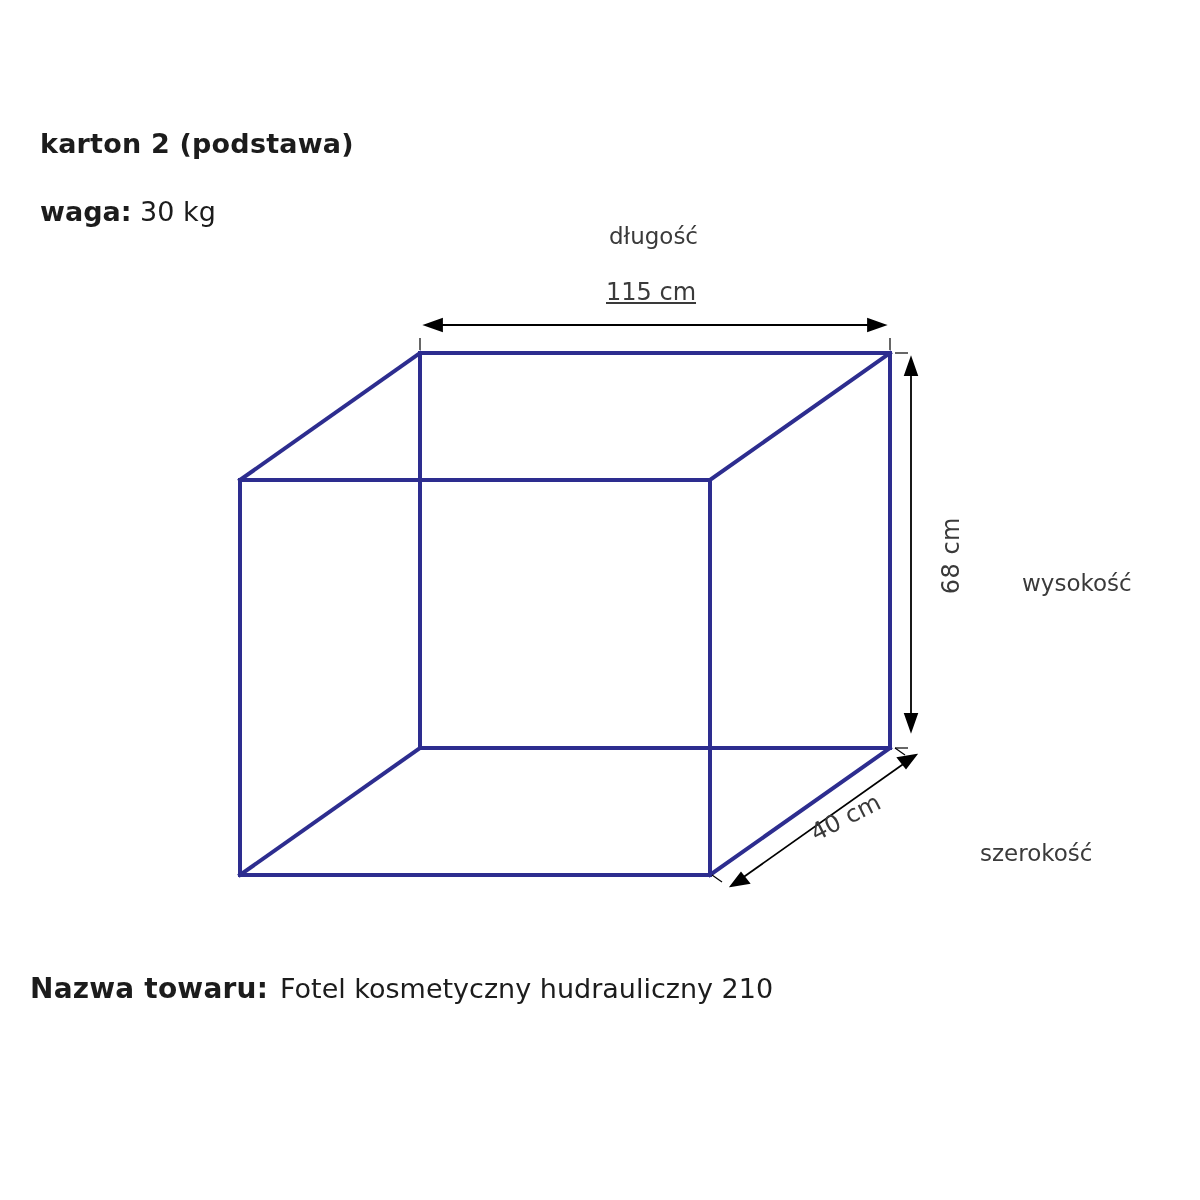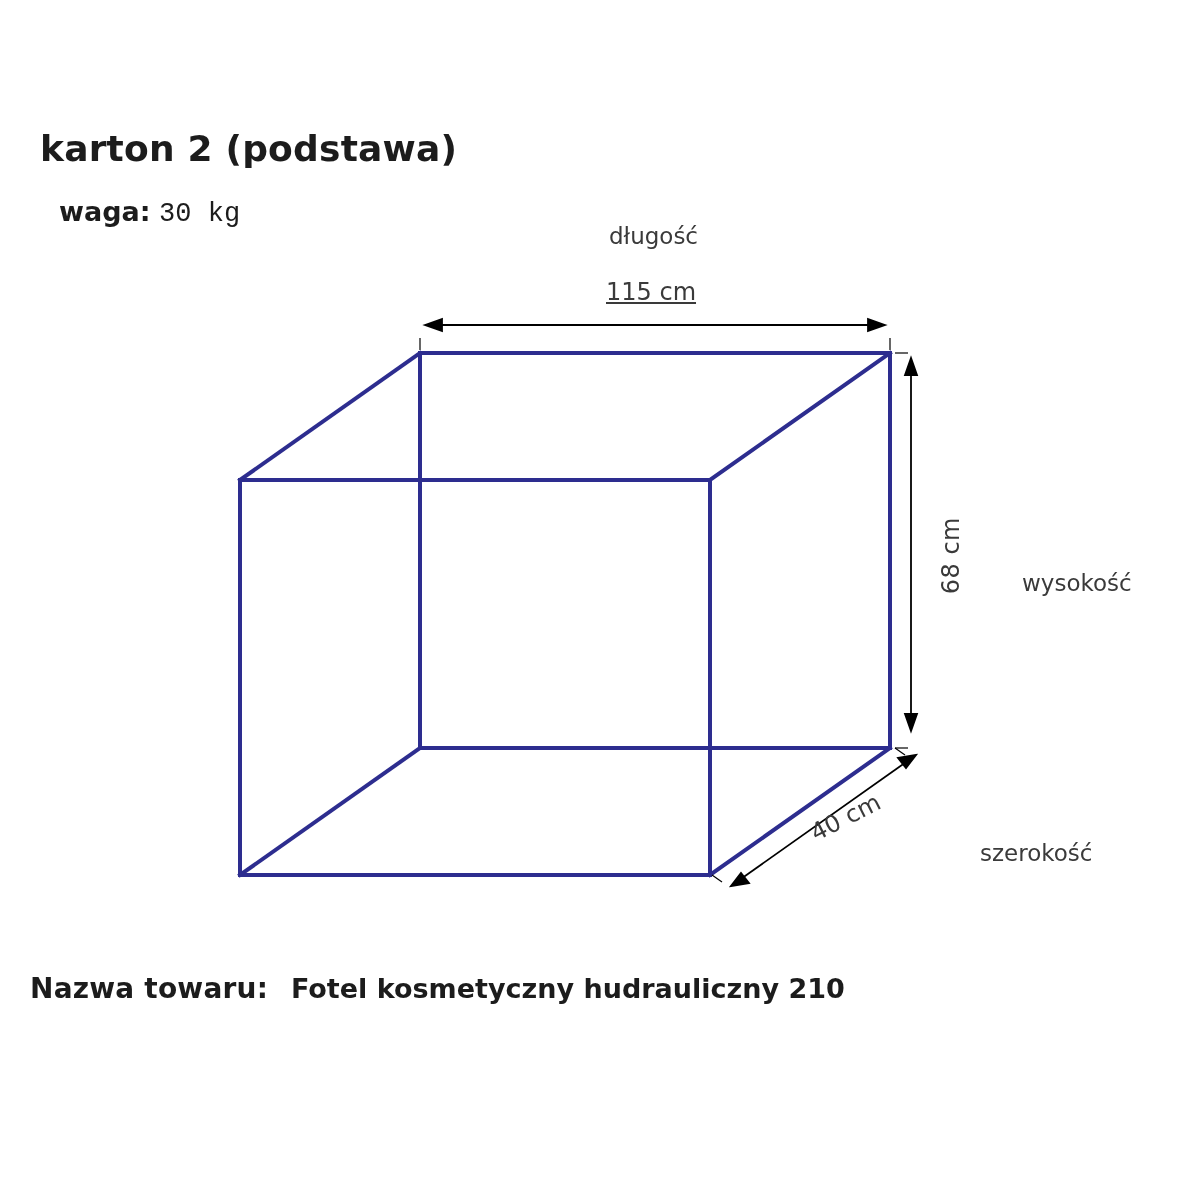--- a/index.html
+++ b/index.html
@@ -18,57 +18,55 @@
   .page {
     position: absolute;
     inset: 0;
   }
 
   
   .title {
     position: absolute;
     left: 40px;
     top: 128px;
-    font-size: 36px;
+    font-size: 27px;
     font-weight: bold;
     letter-spacing: 0.2px;
     color: #1c1c1c;
   }
   .weight-row {
     position: absolute;
     left: 40px;
     top: 196px;
     font-size: 27px;
     color: #1c1c1c;
     white-space: nowrap;
   }
   .weight-row .lab {
     font-weight: bold;
-    margin-left: 19px;
   }
   .weight-row .val {
     font-weight: normal;
-    font-family: Liberation Mono, monospace;
   }
   .name-row {
     position: absolute;
     left: 30px;
     top: 972px;
     font-size: 28px;
     color: #1c1c1c;
     white-space: nowrap;
   }
   .name-row .lab {
     font-weight: bold;
     letter-spacing: 0.2px;
     margin-top: 24px;
   }
   .name-row .val {
-    font-weight: bold;
-    margin-left: 14px;
+    font-weight: normal;
+    margin-left: 3px;
     font-size: 27px;
   }
 
   
   .dim-label {
     position: absolute;
     font-size: 23px;
     color: #3a3a3a;
     white-space: nowrap;
   }

